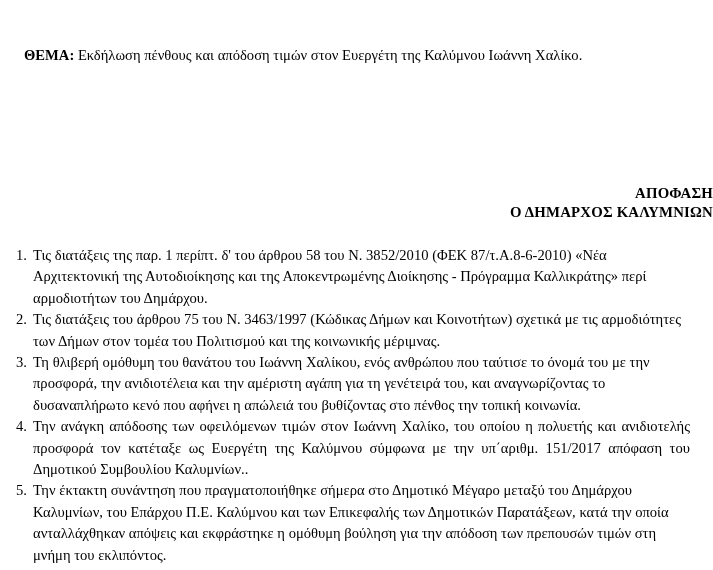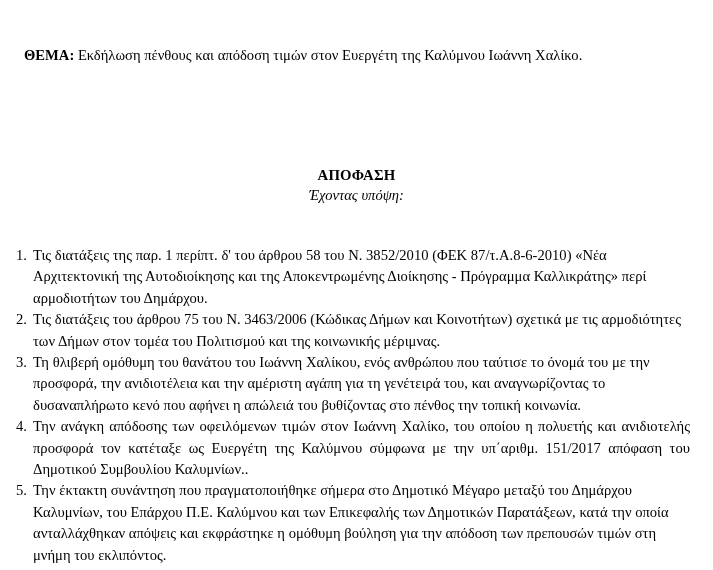--- a/index.html
+++ b/index.html
@@ -38,23 +38,23 @@
     font-weight: bold;
   }
   .subject-text {
     font-weight: normal;
   }
 
   
   .heading-block {
     position: absolute;
     left: 0;
-    top: 148px;
+    top: 166px;
     width: 713px;
-    text-align: center;
+    text-align: right;
   }
   .heading-line-1,
   .heading-line-2 {
     font-weight: bold;
     font-size: 14.8px;
     line-height: 18.5px;
     letter-spacing: 0.2px;
   }
   .heading-line-3 {
     font-style: italic;
@@ -103,31 +103,31 @@
 <body>
 
 <div class="page">
 
   <p class="subject-line">
     <span class="subject-label">ΘΕΜΑ:</span><span class="subject-text"> Εκδήλωση πένθους και απόδοση τιμών στον Ευεργέτη της Καλύμνου Ιωάννη Χαλίκο.</span>
   </p>
 
   <div class="heading-block">
     <div class="heading-line-1">ΑΠΟΦΑΣΗ</div>
-    <div class="heading-line-3">Έχοντας υπόψη:</div>
+    <div class="heading-line-2">Ο ΔΗΜΑΡΧΟΣ ΚΑΛΥΜΝΙΩΝ</div>
   </div>
 
   <ol class="clause-list" id="clause-list">
       <li class="clause-item">
         <span class="clause-number">1.</span>
         <span class="clause-text">Τις διατάξεις της παρ. 1 περίπτ. δ' του άρθρου 58 του Ν. 3852/2010 (ΦΕΚ 87/τ.Α.8-6-2010) «Νέα Αρχιτεκτονική της Αυτοδιοίκησης και της Αποκεντρωμένης Διοίκησης - Πρόγραμμα Καλλικράτης» περί αρμοδιοτήτων του Δημάρχου.</span>
       </li>
       <li class="clause-item">
         <span class="clause-number">2.</span>
-        <span class="clause-text">Τις διατάξεις του άρθρου 75 του Ν. 3463/2006 (Κώδικας Δήμων και Κοινοτήτων) σχετικά με τις αρμοδιότητες των Δήμων στον τομέα του Πολιτισμού και της κοινωνικής μέριμνας.</span>
+        <span class="clause-text">Τις διατάξεις του άρθρου 75 του Ν. 3463/1997 (Κώδικας Δήμων και Κοινοτήτων) σχετικά με τις αρμοδιότητες των Δήμων στον τομέα του Πολιτισμού και της κοινωνικής μέριμνας.</span>
       </li>
       <li class="clause-item">
         <span class="clause-number">3.</span>
         <span class="clause-text">Τη θλιβερή ομόθυμη του θανάτου του Ιωάννη Χαλίκου, ενός ανθρώπου που ταύτισε το όνομά του με την προσφορά, την ανιδιοτέλεια και την αμέριστη αγάπη για τη γενέτειρά του, και αναγνωρίζοντας το δυσαναπλήρωτο κενό που αφήνει η απώλειά του βυθίζοντας στο πένθος την τοπική κοινωνία.</span>
       </li>
       <li class="clause-item justify">
         <span class="clause-number">4.</span>
         <span class="clause-text">Την ανάγκη απόδοσης των οφειλόμενων τιμών στον Ιωάννη Χαλίκο, του οποίου η πολυετής και ανιδιοτελής προσφορά τον κατέταξε ως Ευεργέτη της Καλύμνου σύμφωνα με την υπ΄αριθμ. 151/2017 απόφαση του Δημοτικού Συμβουλίου Καλυμνίων..</span>
       </li>
       <li class="clause-item">

